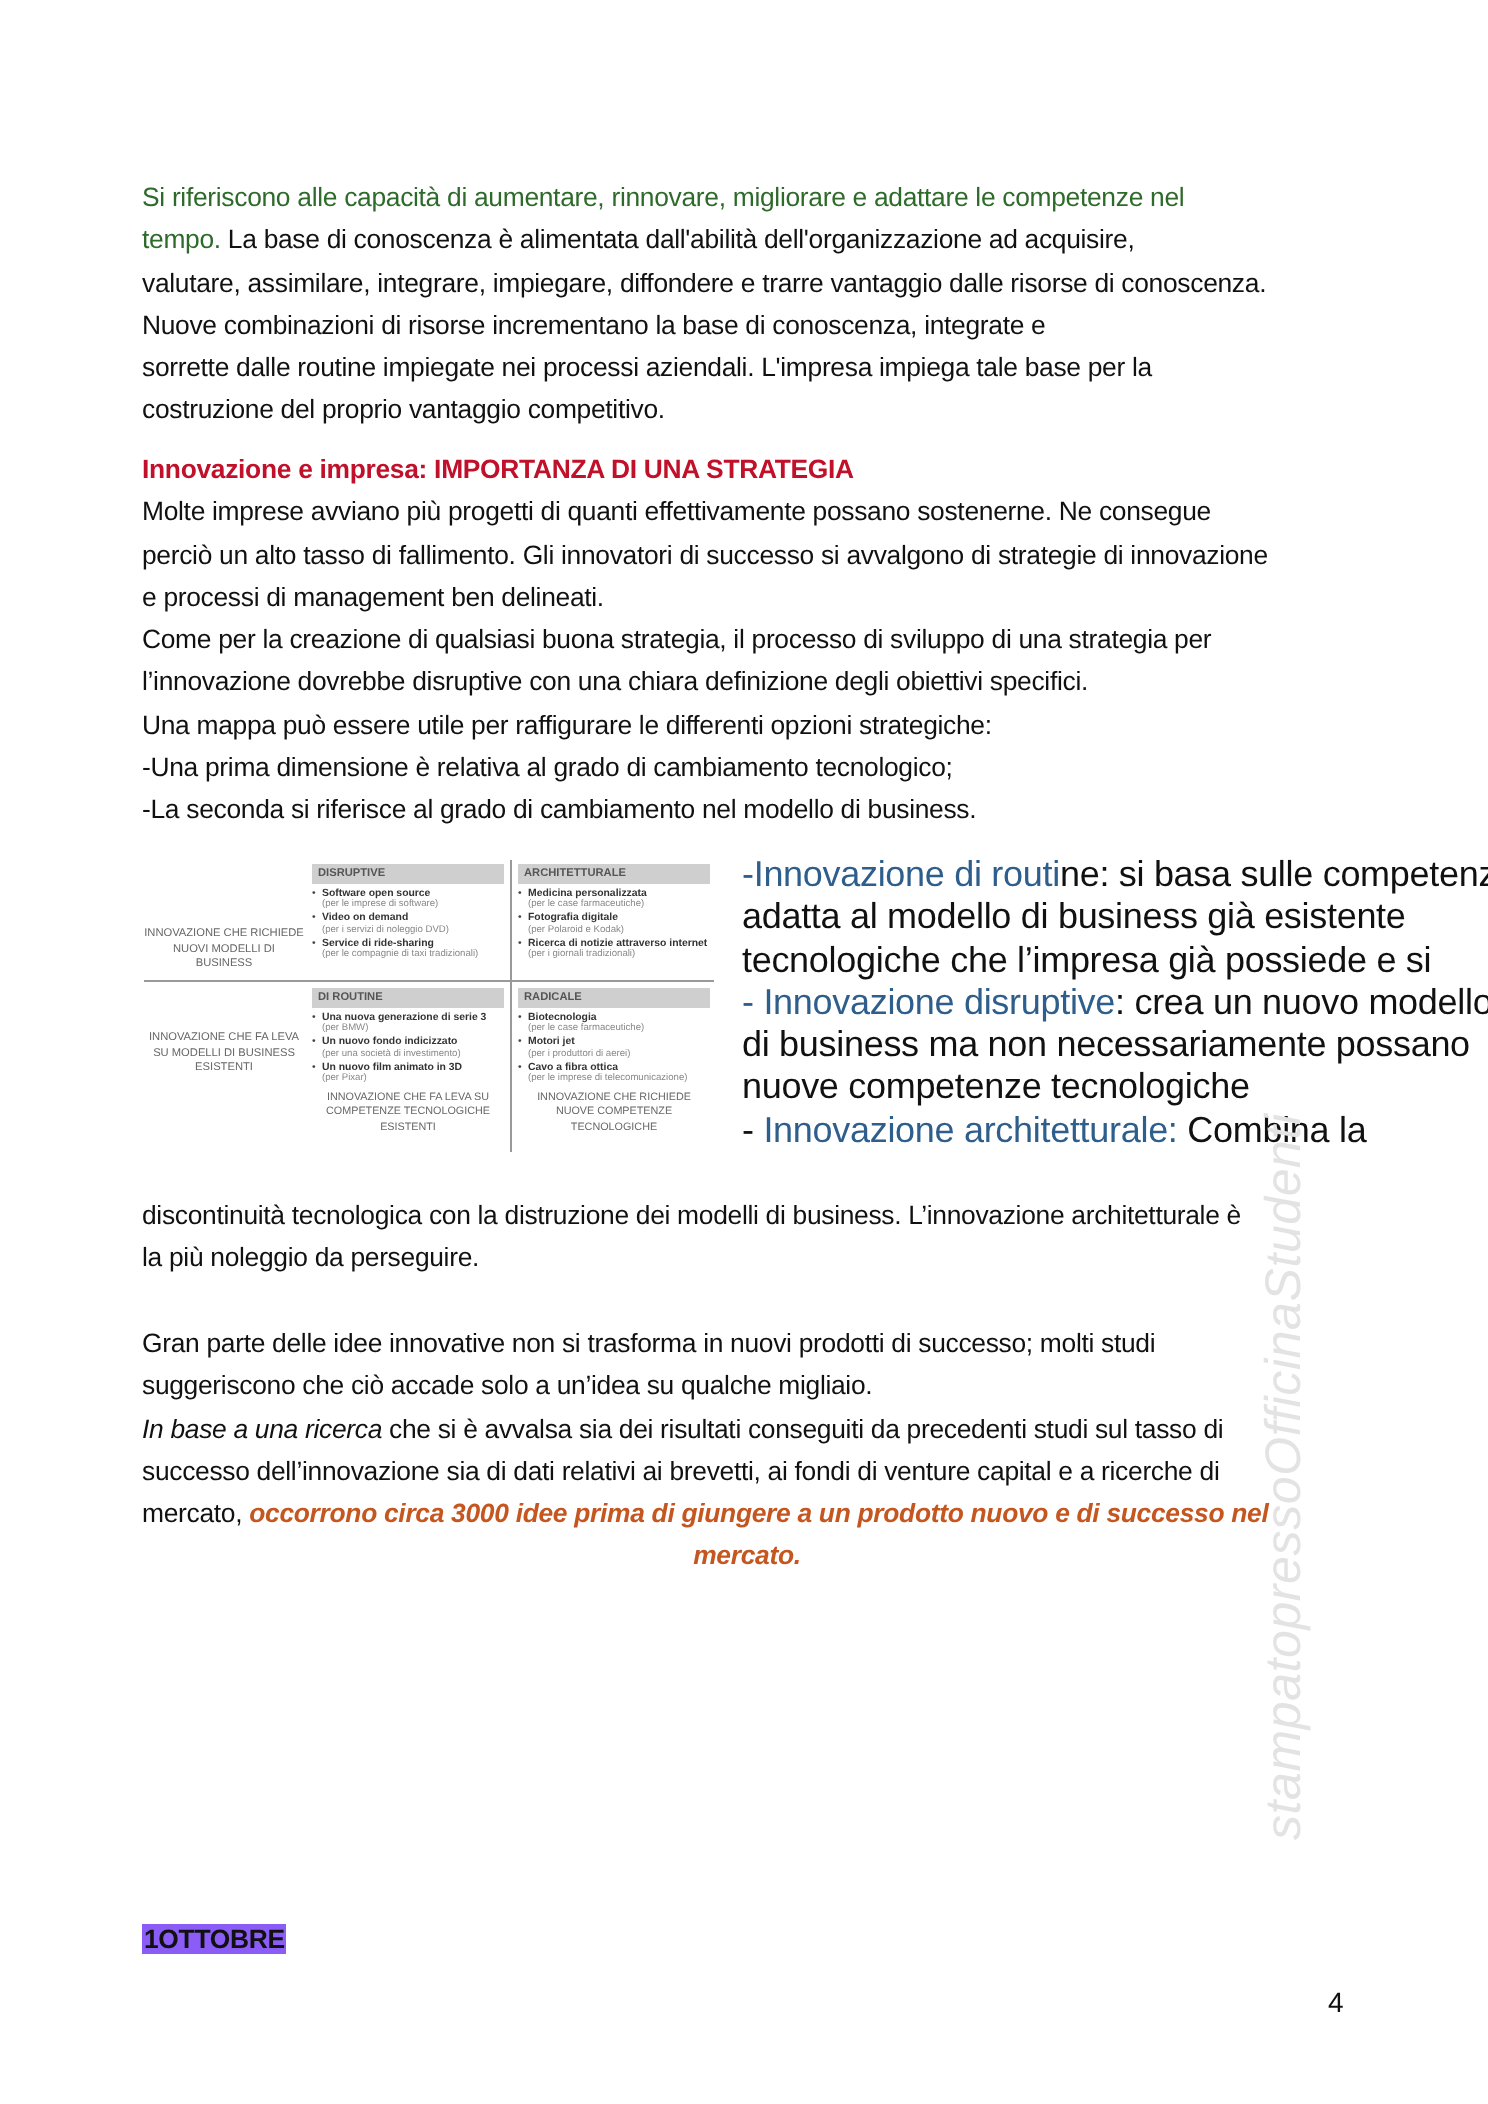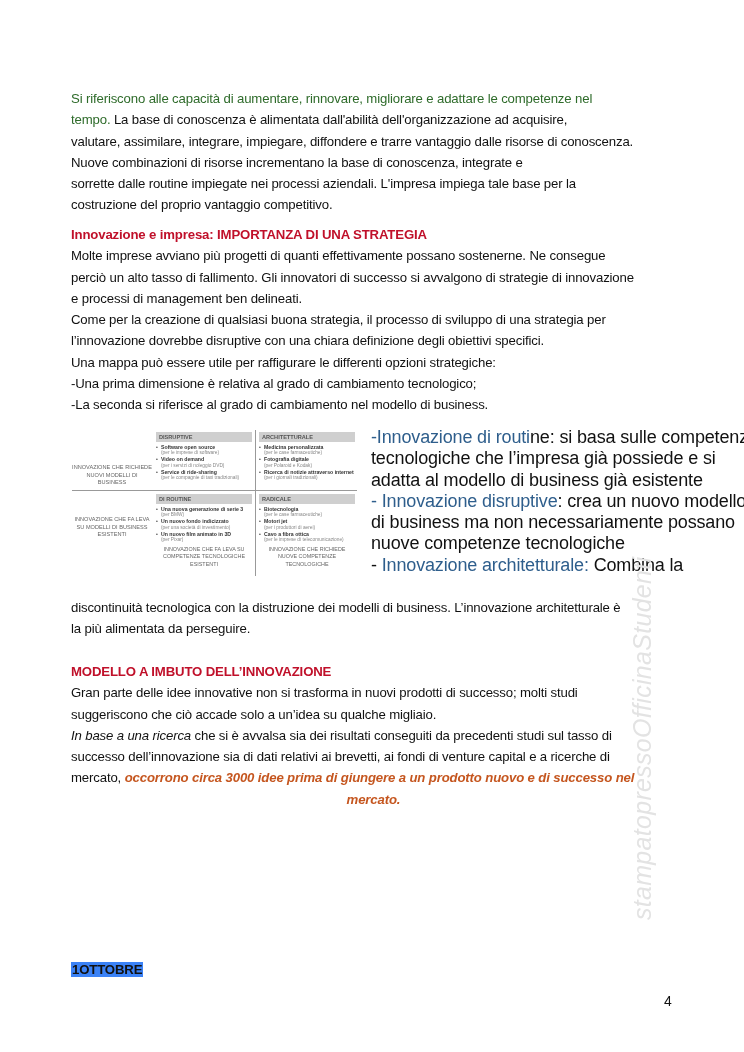--- a/index.html
+++ b/index.html
@@ -7,21 +7,21 @@
          font-family: "Liberation Sans", sans-serif; color: #111; }
   .page { position: absolute; left: 0; top: 0; width: 744px; height: 1052px; }
   .txt { position: absolute; left: 71px; width: 605px; font-size: 13.2px; line-height: 21.3px;
          white-space: nowrap; letter-spacing: -0.15px; }
   .line { display: block; height: 21.3px; }
   .green { color: #2e6b2a; }
   .red-head { color: #c0102a; font-weight: bold; }
   .blue { color: #2e5e8c; }
   .orange-bi { color: #c5561f; font-weight: bold; font-style: italic; text-align: center; }
   .bi { font-weight: normal; font-style: italic; }
-  .highlight { background: #3b82f6; font-weight: bold; padding: 0 1px; }
+  .highlight { background: #8b5cf6; font-weight: bold; padding: 0 1px; }
 
   
   .diagram { position: absolute; left: 72px; top: 430px; width: 285px; height: 146px; font-family: "Liberation Sans", sans-serif; color: #777; }
   .d-hline { position: absolute; left: 0; top: 60px; width: 285px; height: 1px; background: #999; }
   .d-vline { position: absolute; left: 183px; top: 0; width: 1px; height: 146px; background: #999; }
   .d-rowlabel { position: absolute; left: 0; width: 80px; text-align: center; font-size: 5.6px; line-height: 7.5px; color: #666; text-transform: uppercase; }
   .d-cell { position: absolute; width: 96px; }
   .d-cell-head { background: #cfcfcf; font-size: 5.6px; font-weight: bold; color: #555; padding: 1px 3px; height: 8px; line-height: 8px; margin-bottom: 2px; }
   .d-item { font-size: 5.2px; line-height: 6.4px; color: #444; padding-left: 5px; position: relative; }
   .d-item b { color: #333; }
@@ -107,35 +107,34 @@
       <div class="d-item"><b>Cavo a fibra ottica</b></div>
       <div class="d-sub">(per le imprese di telecomunicazione)</div>
     </div>
 
     <div class="d-collabel" style="left:84px;">Innovazione che fa leva su competenze tecnologiche esistenti</div>
     <div class="d-collabel" style="left:187px;">Innovazione che richiede nuove competenze tecnologiche</div>
   </div>
 
   <div class="right-col">
     <span class="line"><span class="blue">-Innovazione di routi</span><span>ne</span><span>: si basa sulle competenze</span></span>
+    <span class="line">adatta al modello di business già esistente</span>
     <span class="line">tecnologiche che l’impresa già possiede e si</span>
-    <span class="line">adatta al modello di business già esistente</span>
     <span class="line"><span class="blue">- Innovazione disruptive</span><span>: crea un nuovo modello</span></span>
     <span class="line">di business ma non necessariamente possano</span>
     <span class="line">nuove competenze tecnologiche</span>
     <span class="line"><span>- </span><span class="blue">Innovazione architetturale:</span><span> Combina la</span></span>
   </div>
 
   <div class="txt" style="top:597px;">
     <span class="line">discontinuità tecnologica con la distruzione dei modelli di business. L’innovazione architetturale è</span>
-    <span class="line">la più alimentata da perseguire.</span>
+    <span class="line">la più noleggio da perseguire.</span>
   </div>
 
   <div class="txt" style="top:661px;">
-    <span class="line red-head">MODELLO A IMBUTO DELL’INNOVAZIONE</span>
     <span class="line">Gran parte delle idee innovative non si trasforma in nuovi prodotti di successo; molti studi</span>
     <span class="line">suggeriscono che ciò accade solo a un’idea su qualche migliaio.</span>
     <span class="line"><span class="bi">In base a una ricerca</span><span> che si è avvalsa sia dei risultati conseguiti da precedenti studi sul tasso di</span></span>
     <span class="line">successo dell’innovazione sia di dati relativi ai brevetti, ai fondi di venture capital e a ricerche di</span>
     <span class="line"><span>mercato, </span><span class="orange-bi">occorrono circa 3000 idee prima di giungere a un prodotto nuovo e di successo nel</span></span>
     <span class="line orange-bi">mercato.</span>
   </div>
 
   <div class="txt" style="top:959px;">
     <span class="highlight">1OTTOBRE</span>

